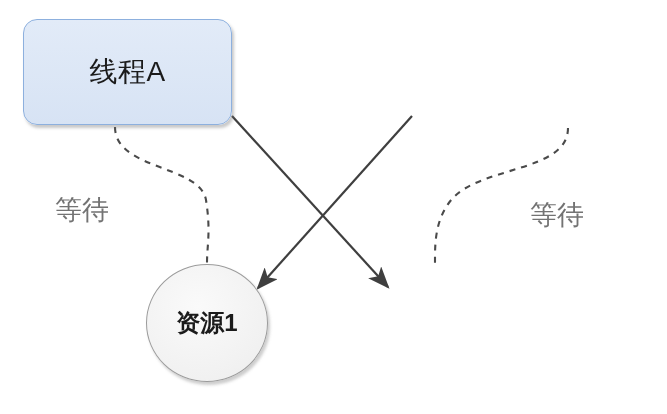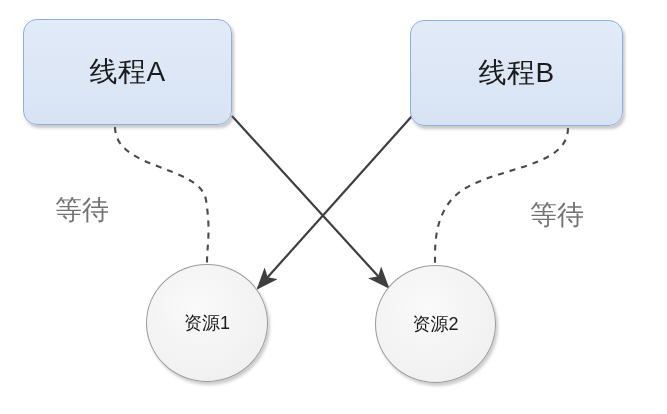--- a/index.html
+++ b/index.html
@@ -54,24 +54,25 @@
     border-radius: 50%;
     background: #f2f2f2;
     background: radial-gradient(circle at 42% 36%, #fafafa 0%, #f1f1f1 70%, #ececec 100%);
     border: 1.3px solid #9b9b9b;
     box-shadow: 2px 3px 3px rgba(130,130,130,0.40);
     display: flex;
     align-items: center;
     justify-content: center;
   }
   .resource-label {
-    font-size: 18px;
+    font-size: 24px;
     line-height: 1;
     color: #1b1b1b;
     white-space: nowrap;
+    font-weight: bold;
   }
   #resource-1 { left: 146px; top: 264px; width: 122px; height: 118px; }
   #resource-2 { left: 375px; top: 265px; width: 121px; height: 118px; }
 
   
   .wait-label {
     position: absolute;
     font-size: 27px;
     line-height: 1;
     color: #737373;
@@ -98,29 +99,23 @@
 
     <line x1="232" y1="116" x2="388" y2="287" stroke="#3f3f3f" stroke-width="2.2" marker-end="url(#arrowhead)"></line>
 
     <line x1="412" y1="116" x2="258" y2="288" stroke="#3f3f3f" stroke-width="2.2" marker-end="url(#arrowhead)"></line>
   </svg>
 
   <div id="thread-a" class="thread-box">
     <span class="thread-label">线程A</span>
   </div>
 
-  <div id="thread-b" class="thread-box">
-    <span class="thread-label">线程B</span>
-  </div>
 
   <div id="resource-1" class="resource-circle">
     <span class="resource-label">资源1</span>
   </div>
 
-  <div id="resource-2" class="resource-circle">
-    <span class="resource-label">资源2</span>
-  </div>
 
   <div id="wait-label-left" class="wait-label">等待</div>
 
   <div id="wait-label-right" class="wait-label">等待</div>
 
 </div>
 
 </body></html>

